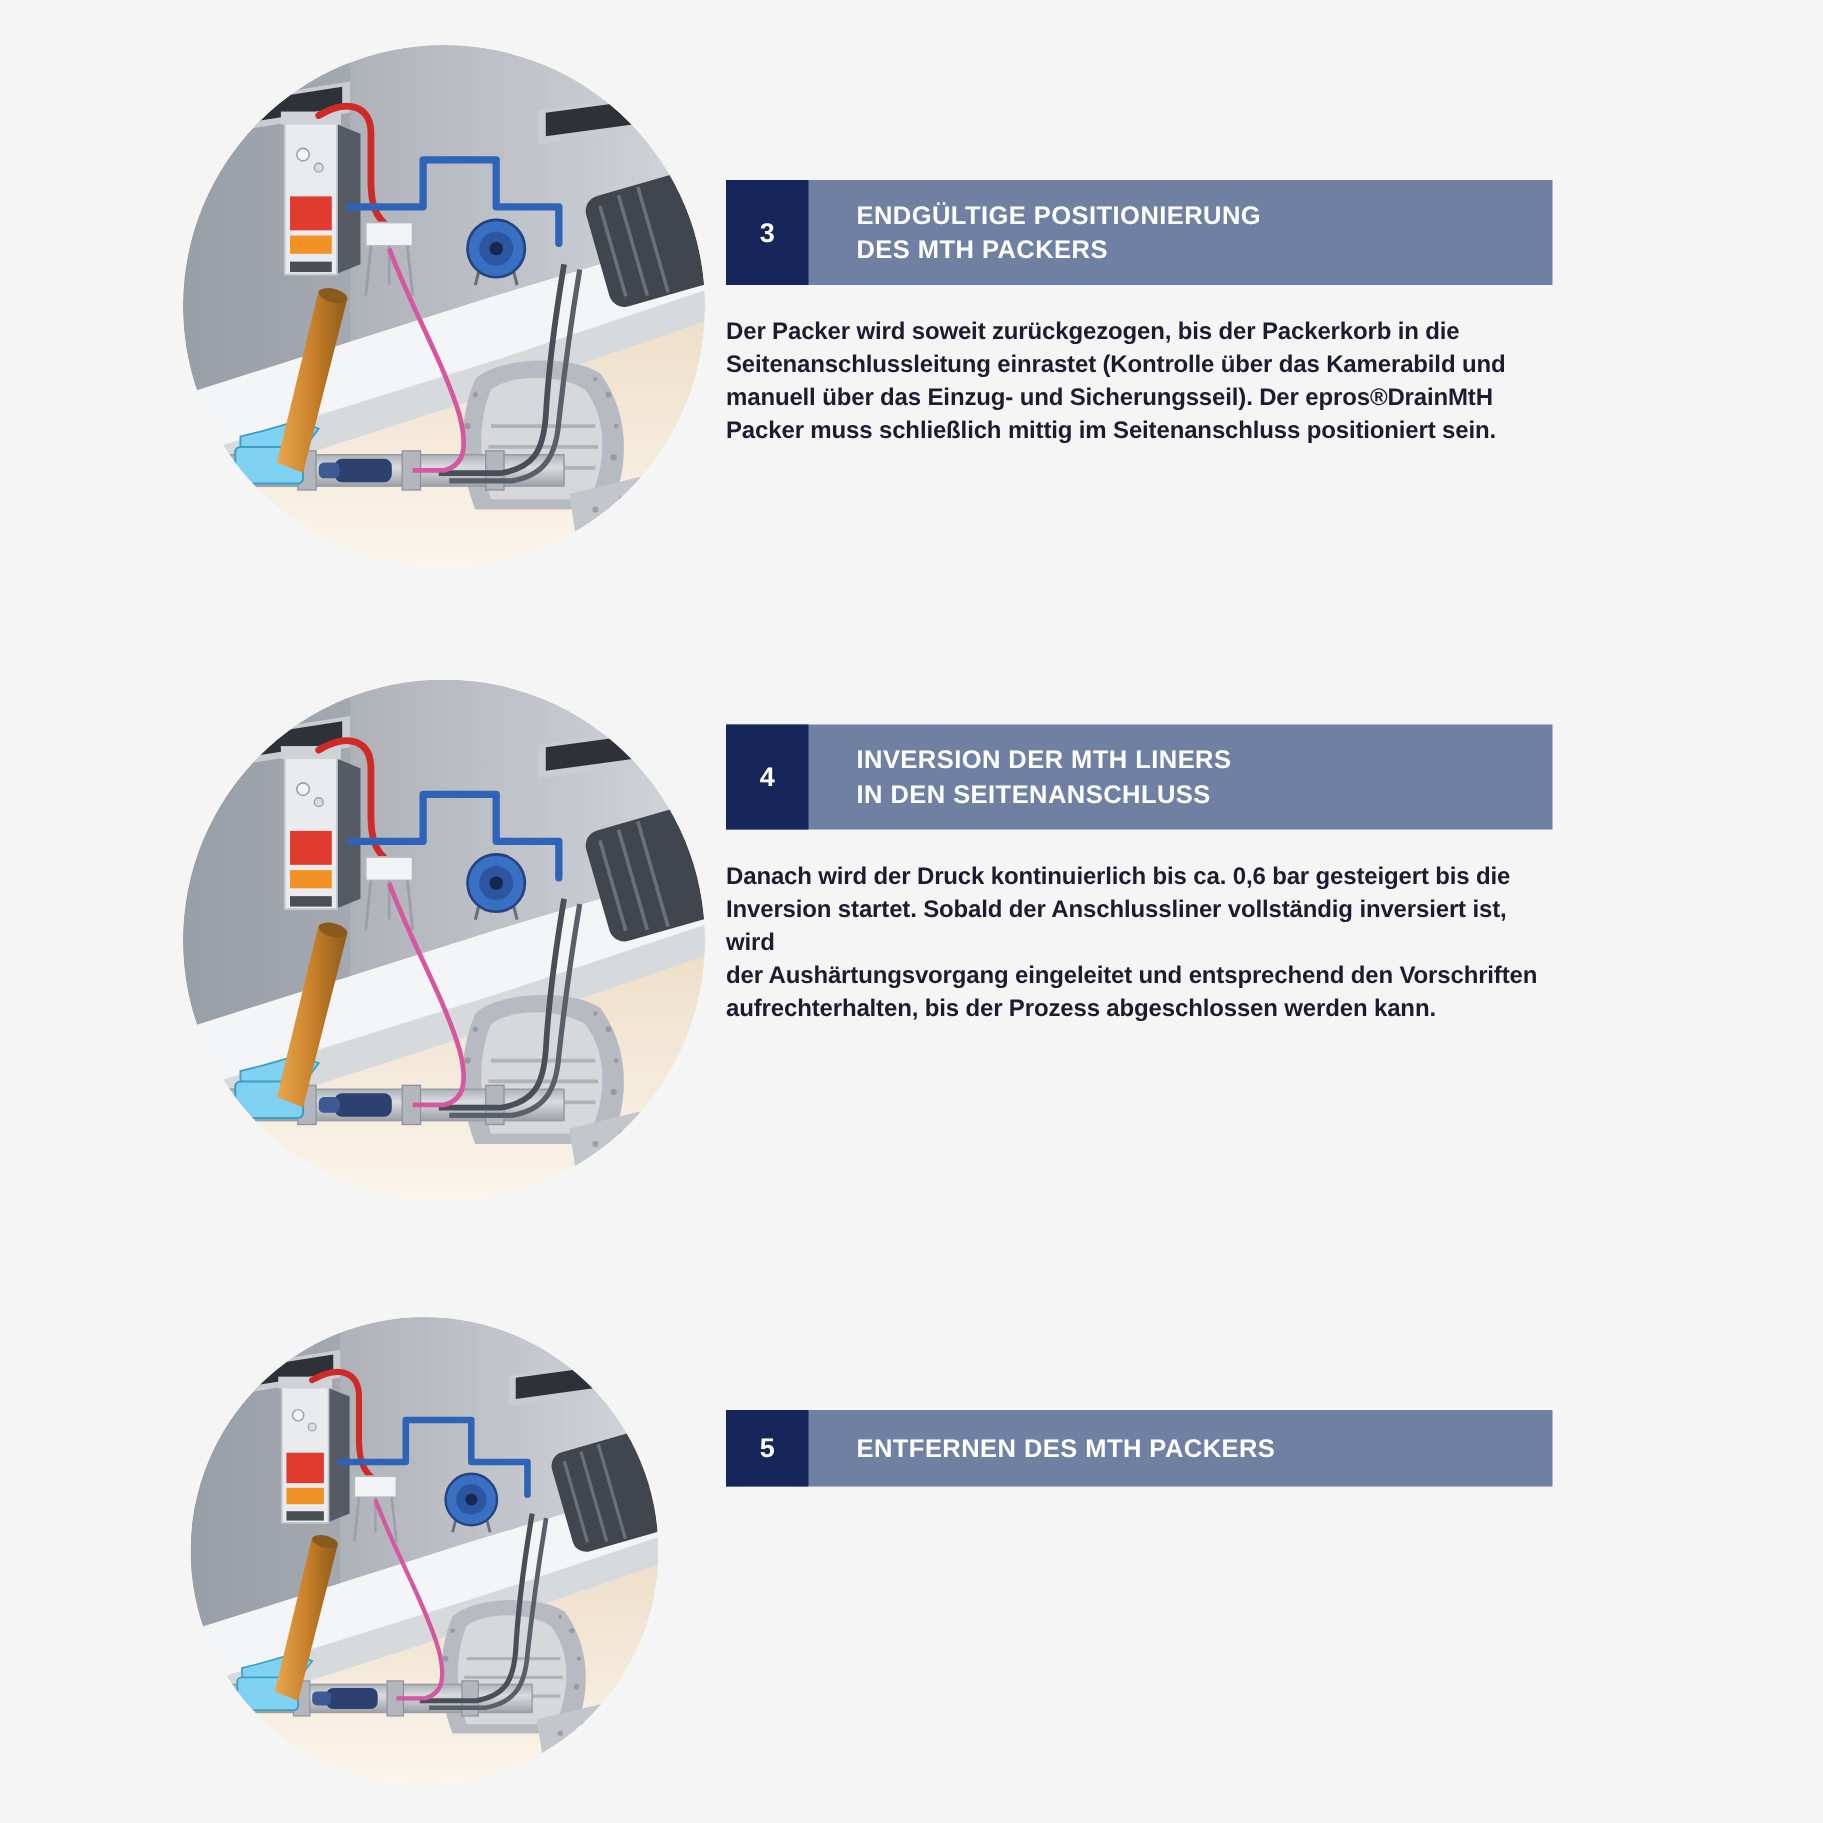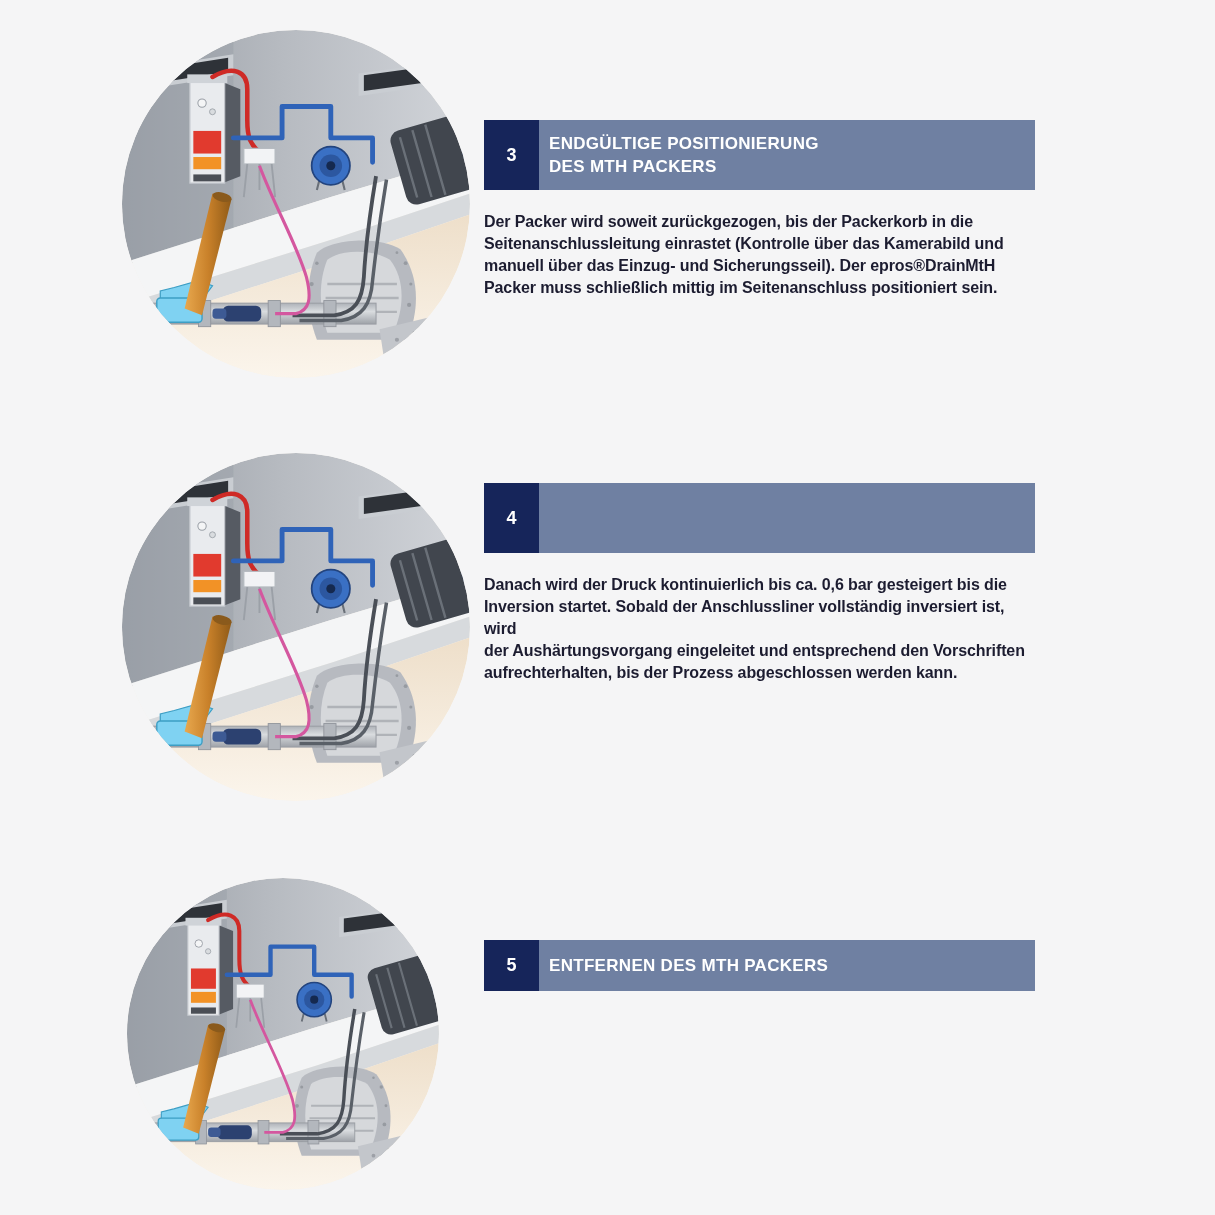--- a/index.html
+++ b/index.html
@@ -54,21 +54,21 @@
     justify-content:center;
   }
   .step-title{
     color:var(--header-text);
     font-weight:bold;
     font-size:17px;
     line-height:23px;
     letter-spacing:.3px;
     display:flex;
     align-items:center;
-    padding-left:10px;
+    padding-left:32px;
     white-space:pre-line;
   }
   .step-body{margin-top:21px;font-weight:bold;}
   .para{
     font-size:16px;
     line-height:22px;
     letter-spacing:-0.1px;
     white-space:pre-line;
     margin-bottom:10px;
   }
@@ -218,20 +218,22 @@
 </div>
 
 <div class="circle circle-2">
   <svg viewBox="0 0 200 200">
       <use href="#scene"></use>
     </svg>
 </div>
 <div class="textblock tb-2">
   <div class="step-header tall">
     <div class="step-number">4</div>
+    <div class="step-title">INVERSION DER MTH LINERS
+IN DEN SEITENANSCHLUSS</div>
   </div>
   <div class="step-body">
     <p class="para">Danach wird der Druck kontinuierlich bis ca. 0,6 bar gesteigert bis die
 Inversion startet. Sobald der Anschlussliner vollständig inversiert ist, wird
 der Aushärtungsvorgang eingeleitet und entsprechend den Vorschriften
 aufrechterhalten, bis der Prozess abgeschlossen werden kann.</p>
   </div>
 </div>
 
 <div class="circle circle-3">

